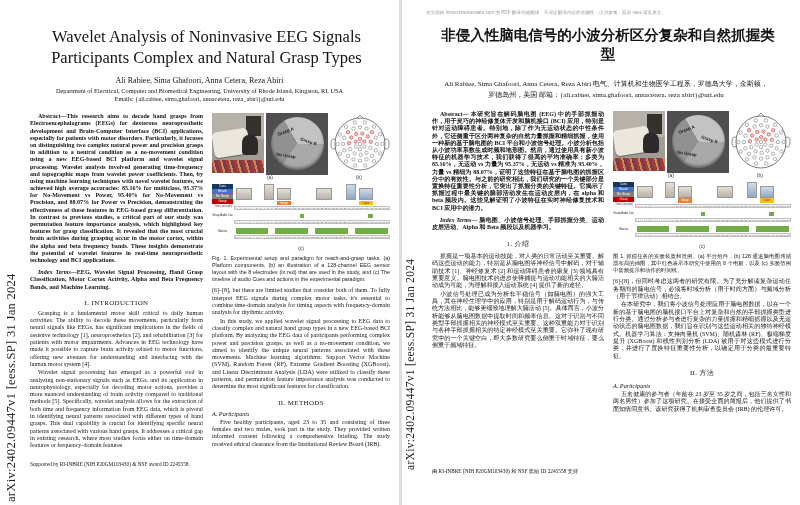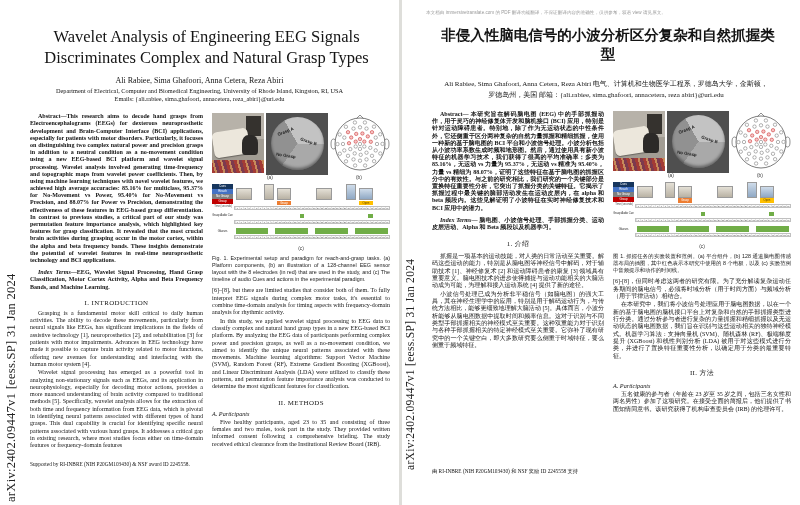--- a/index.html
+++ b/index.html
@@ -91,21 +91,21 @@
 
   .fig-caption { font-size:5.35px; line-height:1.27; text-align:justify; color:#222; margin-top:4px; }
   .col2-body { margin-top:5px; }
 </style>
 </head>
 <body>
 
 <div class="page" id="page-left">
   <div class="arxiv-label">arXiv:2402.09447v1  [eess.SP]  31 Jan 2024</div>
 
-  <h1 class="title">Wavelet Analysis of Engineering EEG Signals Discriminates Complex and Natural Grasp Types</h1>
+  <h1 class="title">Wavelet Analysis of Noninvasive EEG Signals Participants Complex and Natural Grasp Types</h1>
   <div class="authors">Ali Rabiee, Sima Ghafoori, Anna Cetera, Reza Abiri</div>
   <div class="affiliation">Department of Electrical, Computer and Biomedical Engineering, University of Rhode Island, Kingston, RI, USA</div>
   <div class="emails">Emails: {ali.rabiee, sima.ghafoori, annacetera, reza_abiri}@uri.edu</div>
 
   <div class="cols">
     <div class="col">
       <p class="abstract">Abstract—This research aims to decode hand grasps from Electroencephalograms (EEGs) for dexterous neuroprosthetic development and Brain-Computer Interface (BCI) applications, especially for patients with motor disorders. Particularly, it focuses on distinguishing two complex natural power and precision grasps in addition to a neutral condition as a no-movement condition using a new EEG-based BCI platform and wavelet signal processing. Wavelet analysis involved generating time-frequency and topographic maps from wavelet power coefficients. Then, by using machine learning techniques with novel wavelet features, we achieved high average accuracies: 85.16% for multiclass, 95.37% for No-Movement vs Power, 95.40% for No-Movement vs Precision, and 88.07% for Power vs Precision, demonstrating the effectiveness of these features in EEG-based grasp differentiation. In contrast to previous studies, a critical part of our study was permutation feature importance analysis, which highlighted key features for grasp classification. It revealed that the most crucial brain activities during grasping occur in the motor cortex, within the alpha and beta frequency bands. These insights demonstrate the potential of wavelet features in real-time neuroprosthetic technology and BCI applications.</p>
       <p class="index-terms"><span class="it-lead">Index Terms</span><span>—EEG, Wavelet Signal Processing, Hand Grasp Classification, Motor Cortex Activity, Alpha and Beta Frequency Bands, and Machine Learning.</span></p>
       <div class="sec-heading">I. INTRODUCTION</div>
       <p class="para">Grasping is a fundamental motor skill critical to daily human activities. The ability to decode these movements, particularly from neural signals like EEGs, has significant implications in the fields of assistive technology [1], neuroprosthetics [2], and rehabilitation [3] for patients with motor impairments. Advances in EEG technology have made it possible to capture brain activity related to motor functions, offering new avenues for understanding and interfacing with the human motor system [4].</p>

